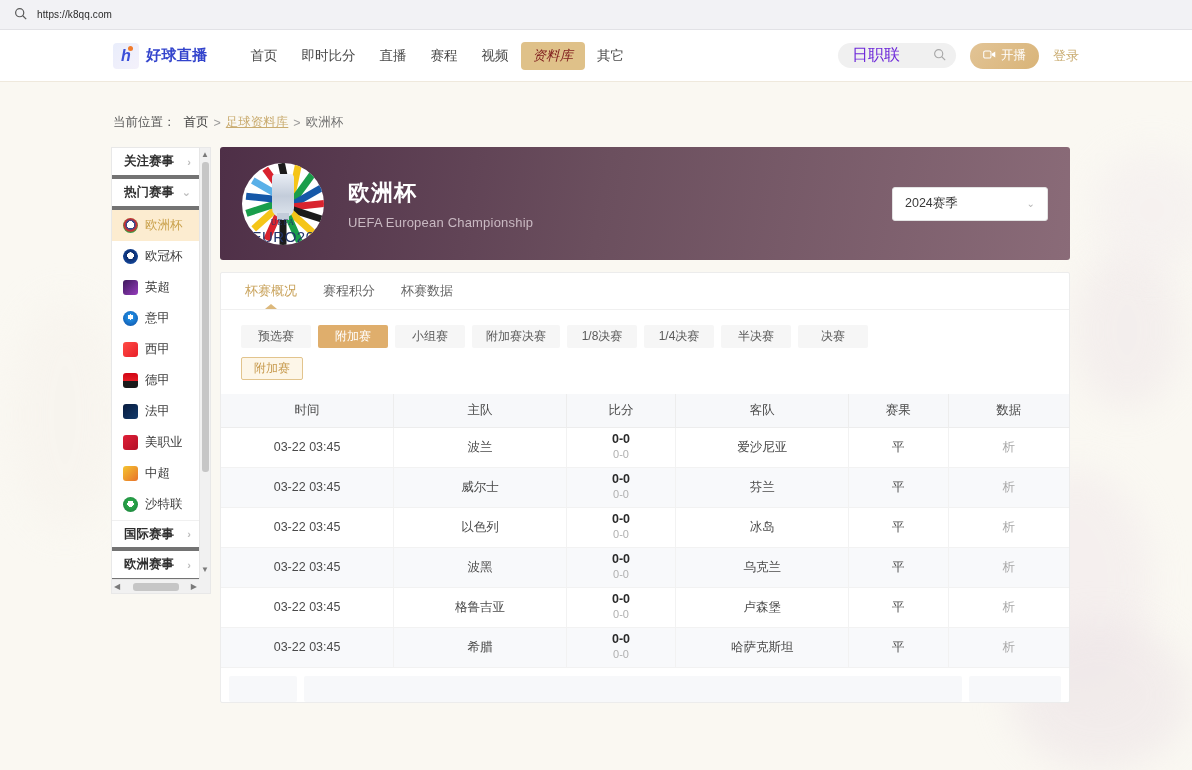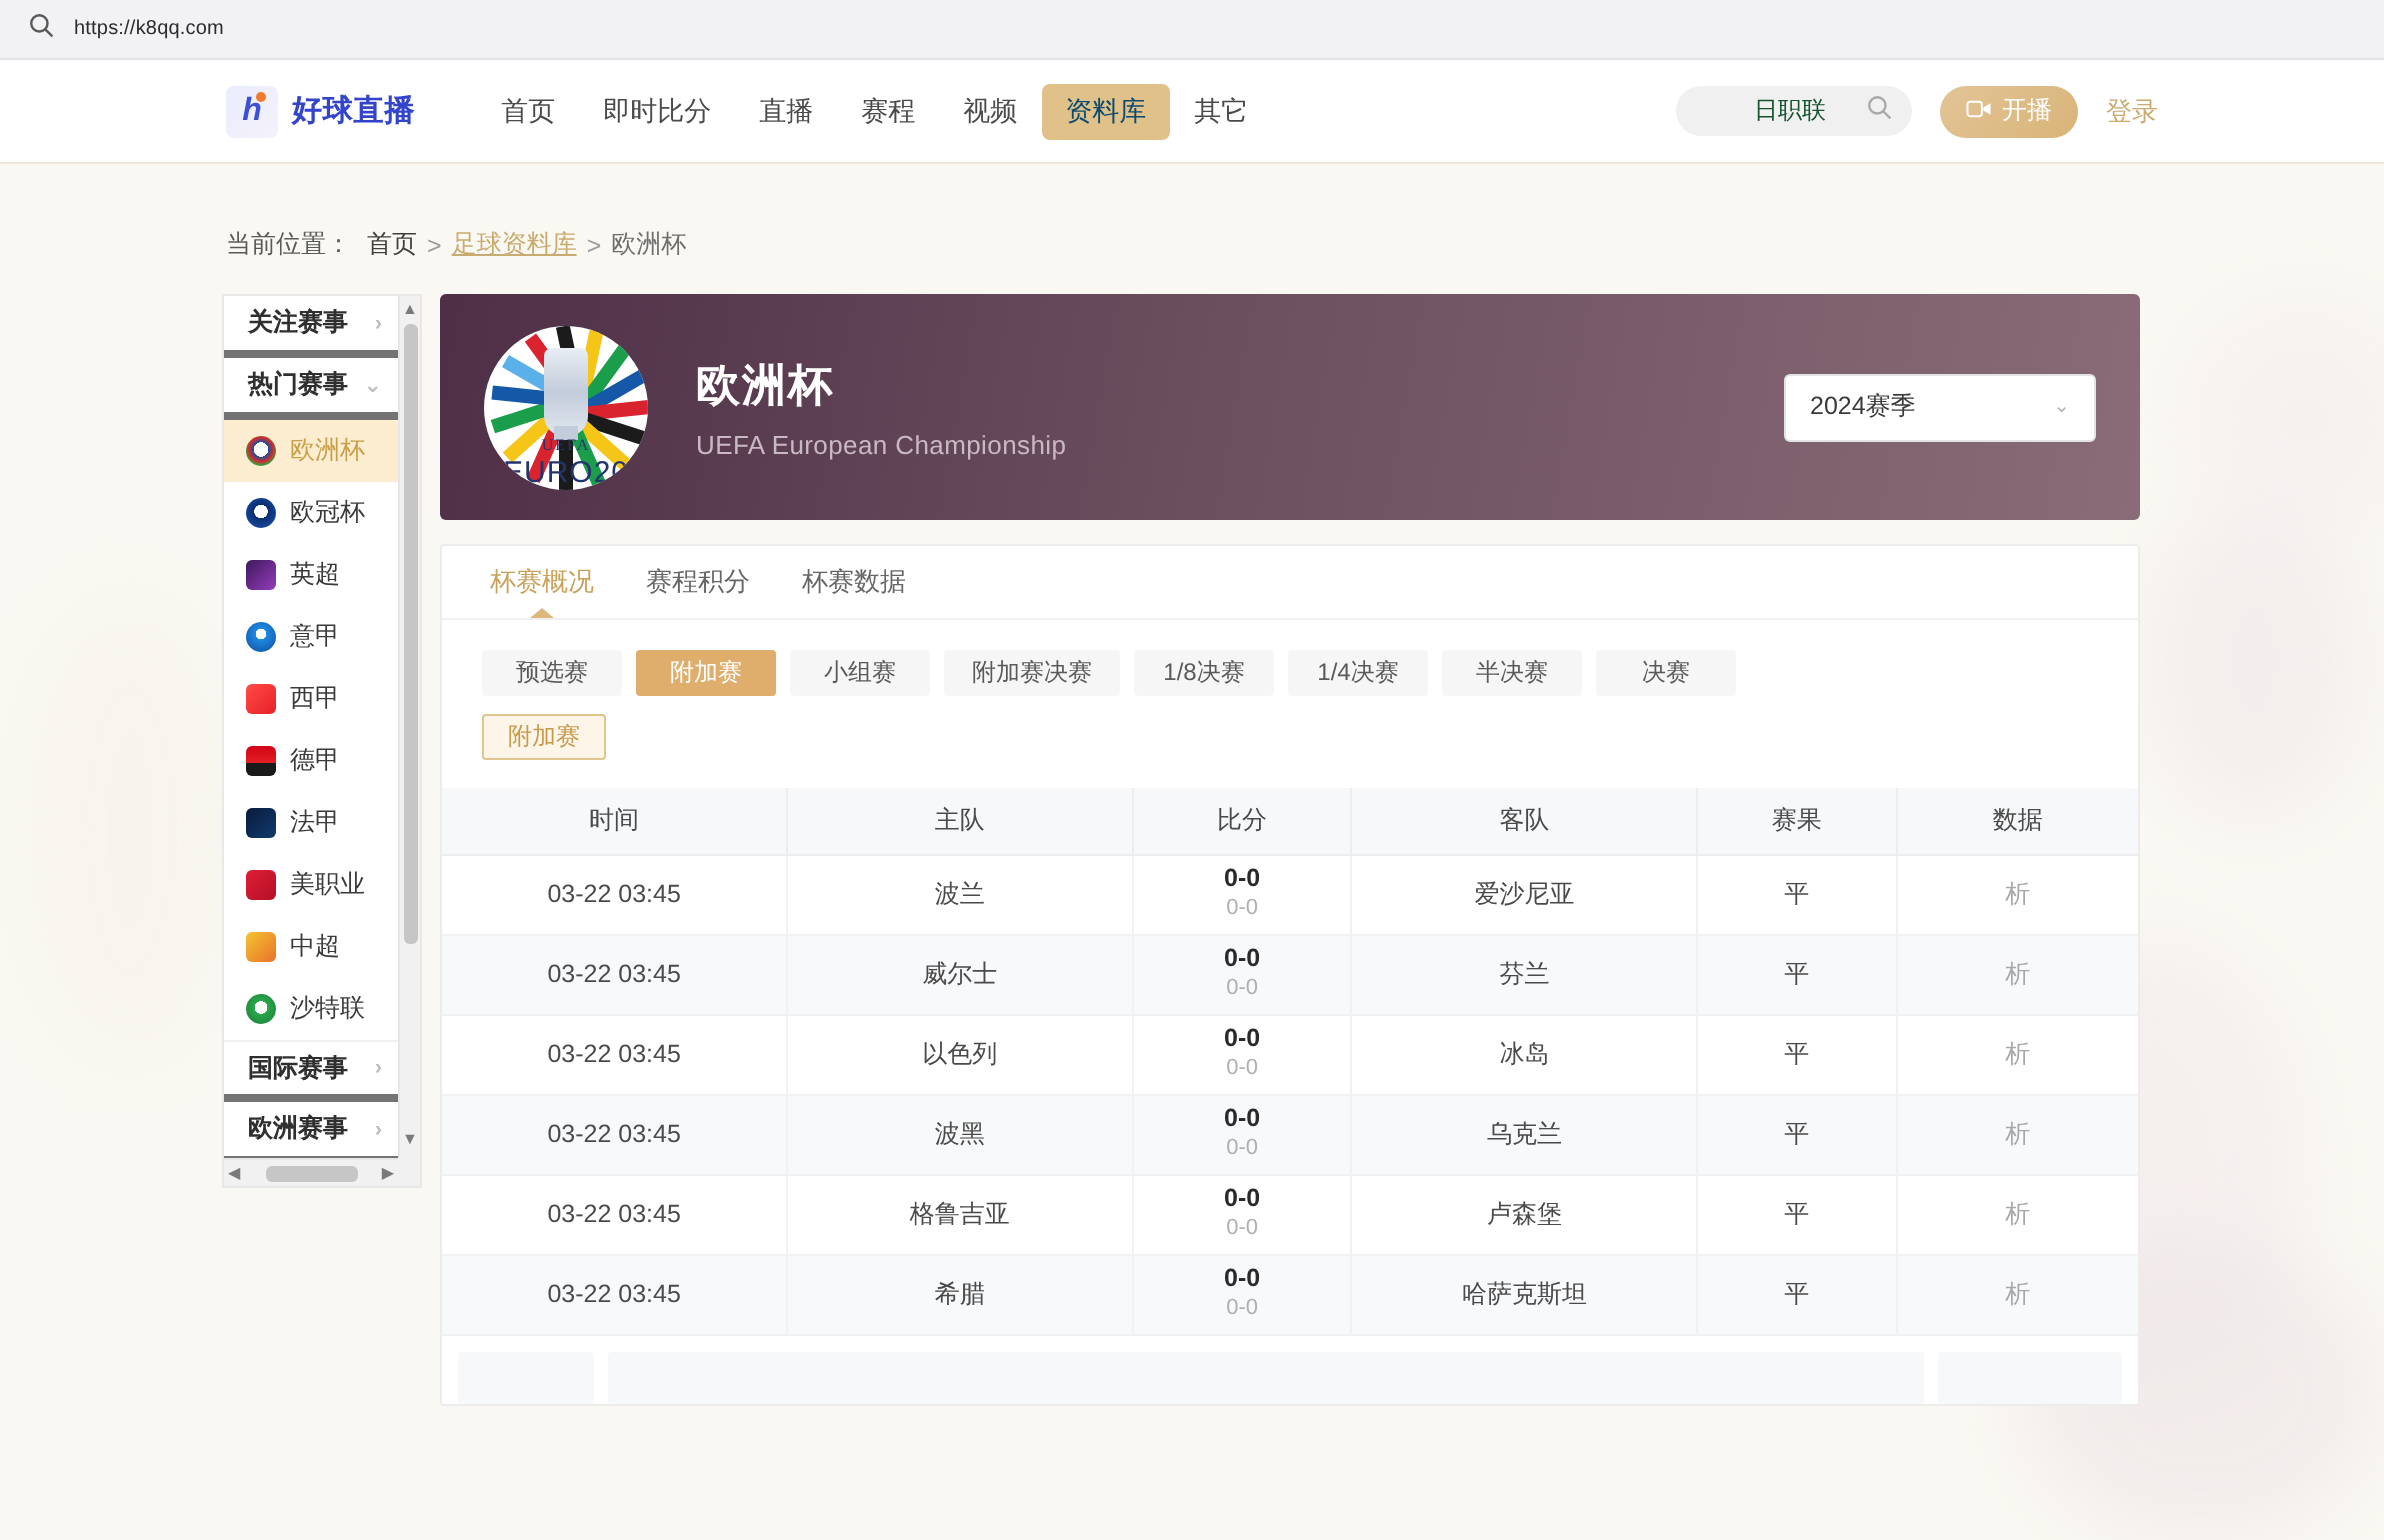--- a/index.html
+++ b/index.html
@@ -65,31 +65,31 @@
     position: absolute; top: 3px; right: 6px;
     width: 5px; height: 5px; border-radius: 50%; background: #f07b2c;
   }
   .brand .name { font-size: 15px; font-weight: bold; color: #3344cc; letter-spacing: .4px; }
 
   .mainnav { display: flex; align-items: center; gap: 0; margin-left: 31px; }
   .mainnav a {
     font-size: 13.5px; color: #4a4a4a; text-decoration: none;
     padding: 5px 12px; border-radius: 4px; white-space: nowrap;
   }
-  .mainnav a.active { background: #dfc189; color: #0c4a6e; }
+  .mainnav a.active { background: #dfc189; color: #7f1d1d; font-style: italic; }
 
   .header-right {
     margin-left: auto; margin-right: 113px;
     display: flex; align-items: center; gap: 14px;
   }
   .searchbox {
     width: 118px; height: 25px; border-radius: 13px; background: #f0f0f0;
     display: flex; align-items: center; padding: 0 10px 0 14px;
   }
-  .searchbox .ph { font-size: 12px; color: #14532d; flex: 1; margin-left: 25px; }
+  .searchbox .ph { font-size: 16px; color: #6d28d9; flex: 1; }
   .searchbox svg { width: 13px; height: 13px; }
   .btn-live {
     height: 26px; padding: 0 13px; border-radius: 13px;
     background: linear-gradient(135deg,#e2c496 0%,#d9b478 100%);
     display: flex; align-items: center; gap: 5px;
     color: #ffffff; font-size: 12.5px; border: none; cursor: pointer;
   }
   .btn-live svg { width: 13px; height: 11px; }
   .login { font-size: 13px; color: #c9ab6f; text-decoration: none; }
 

